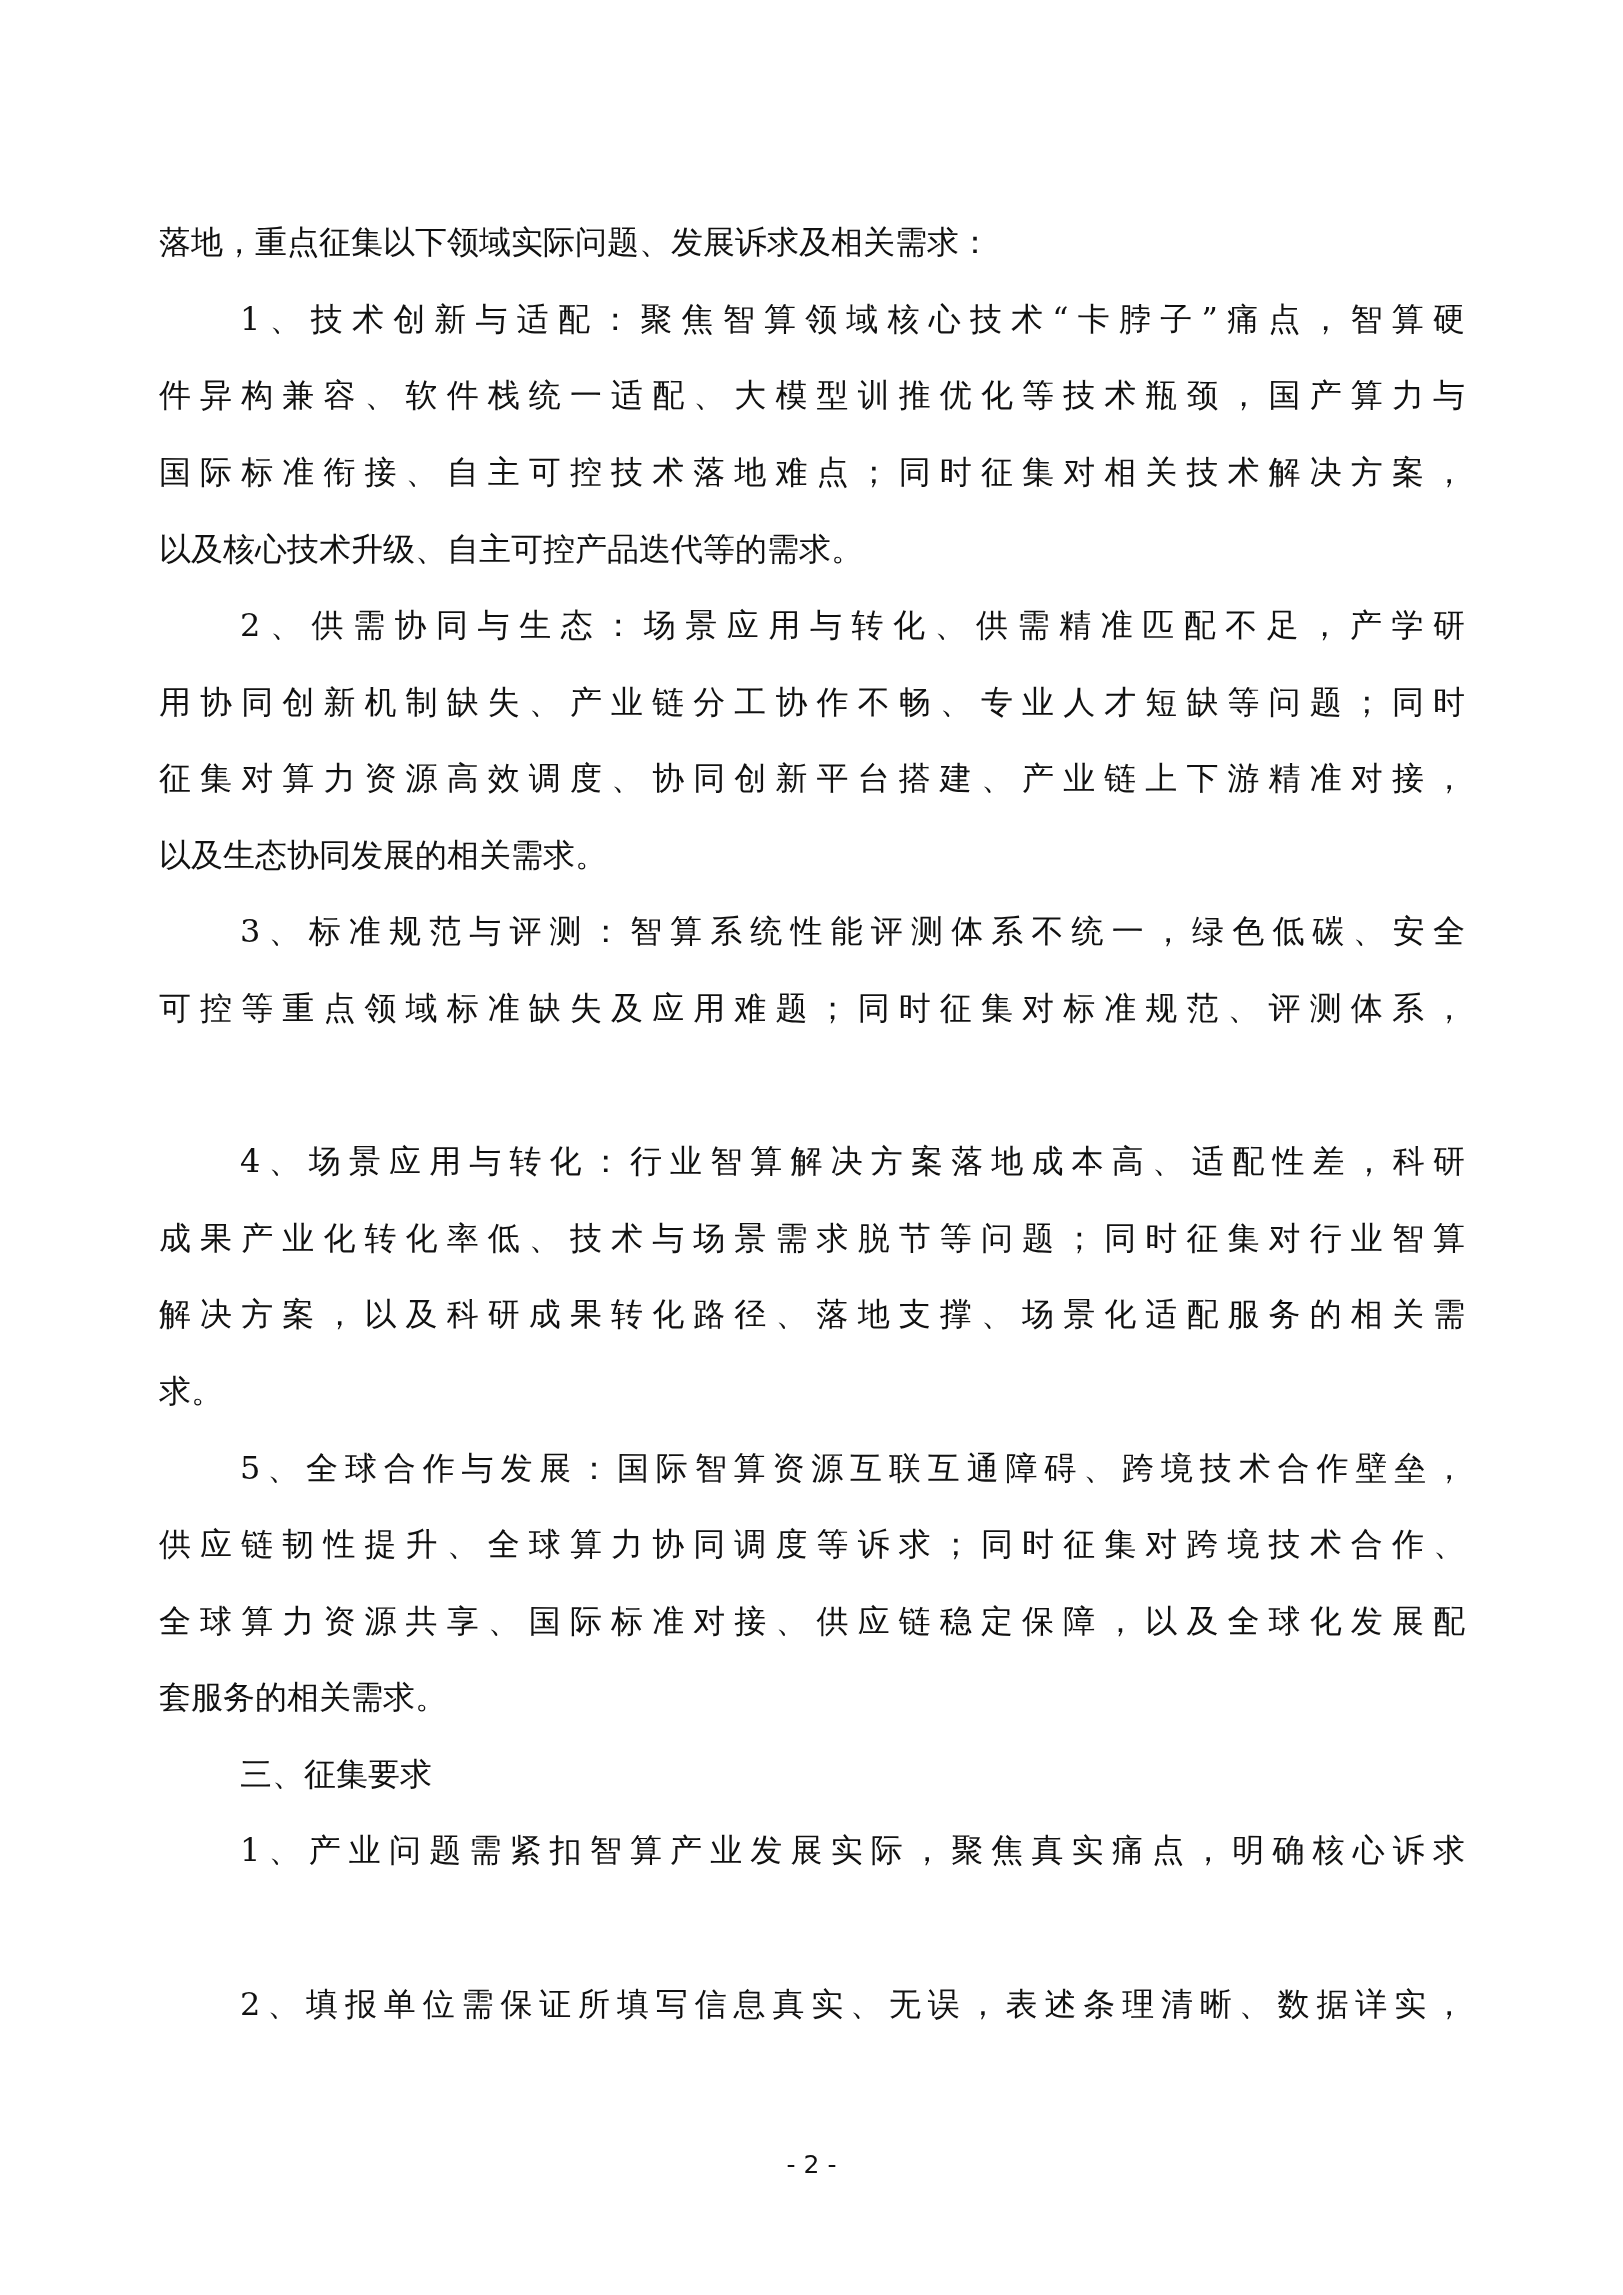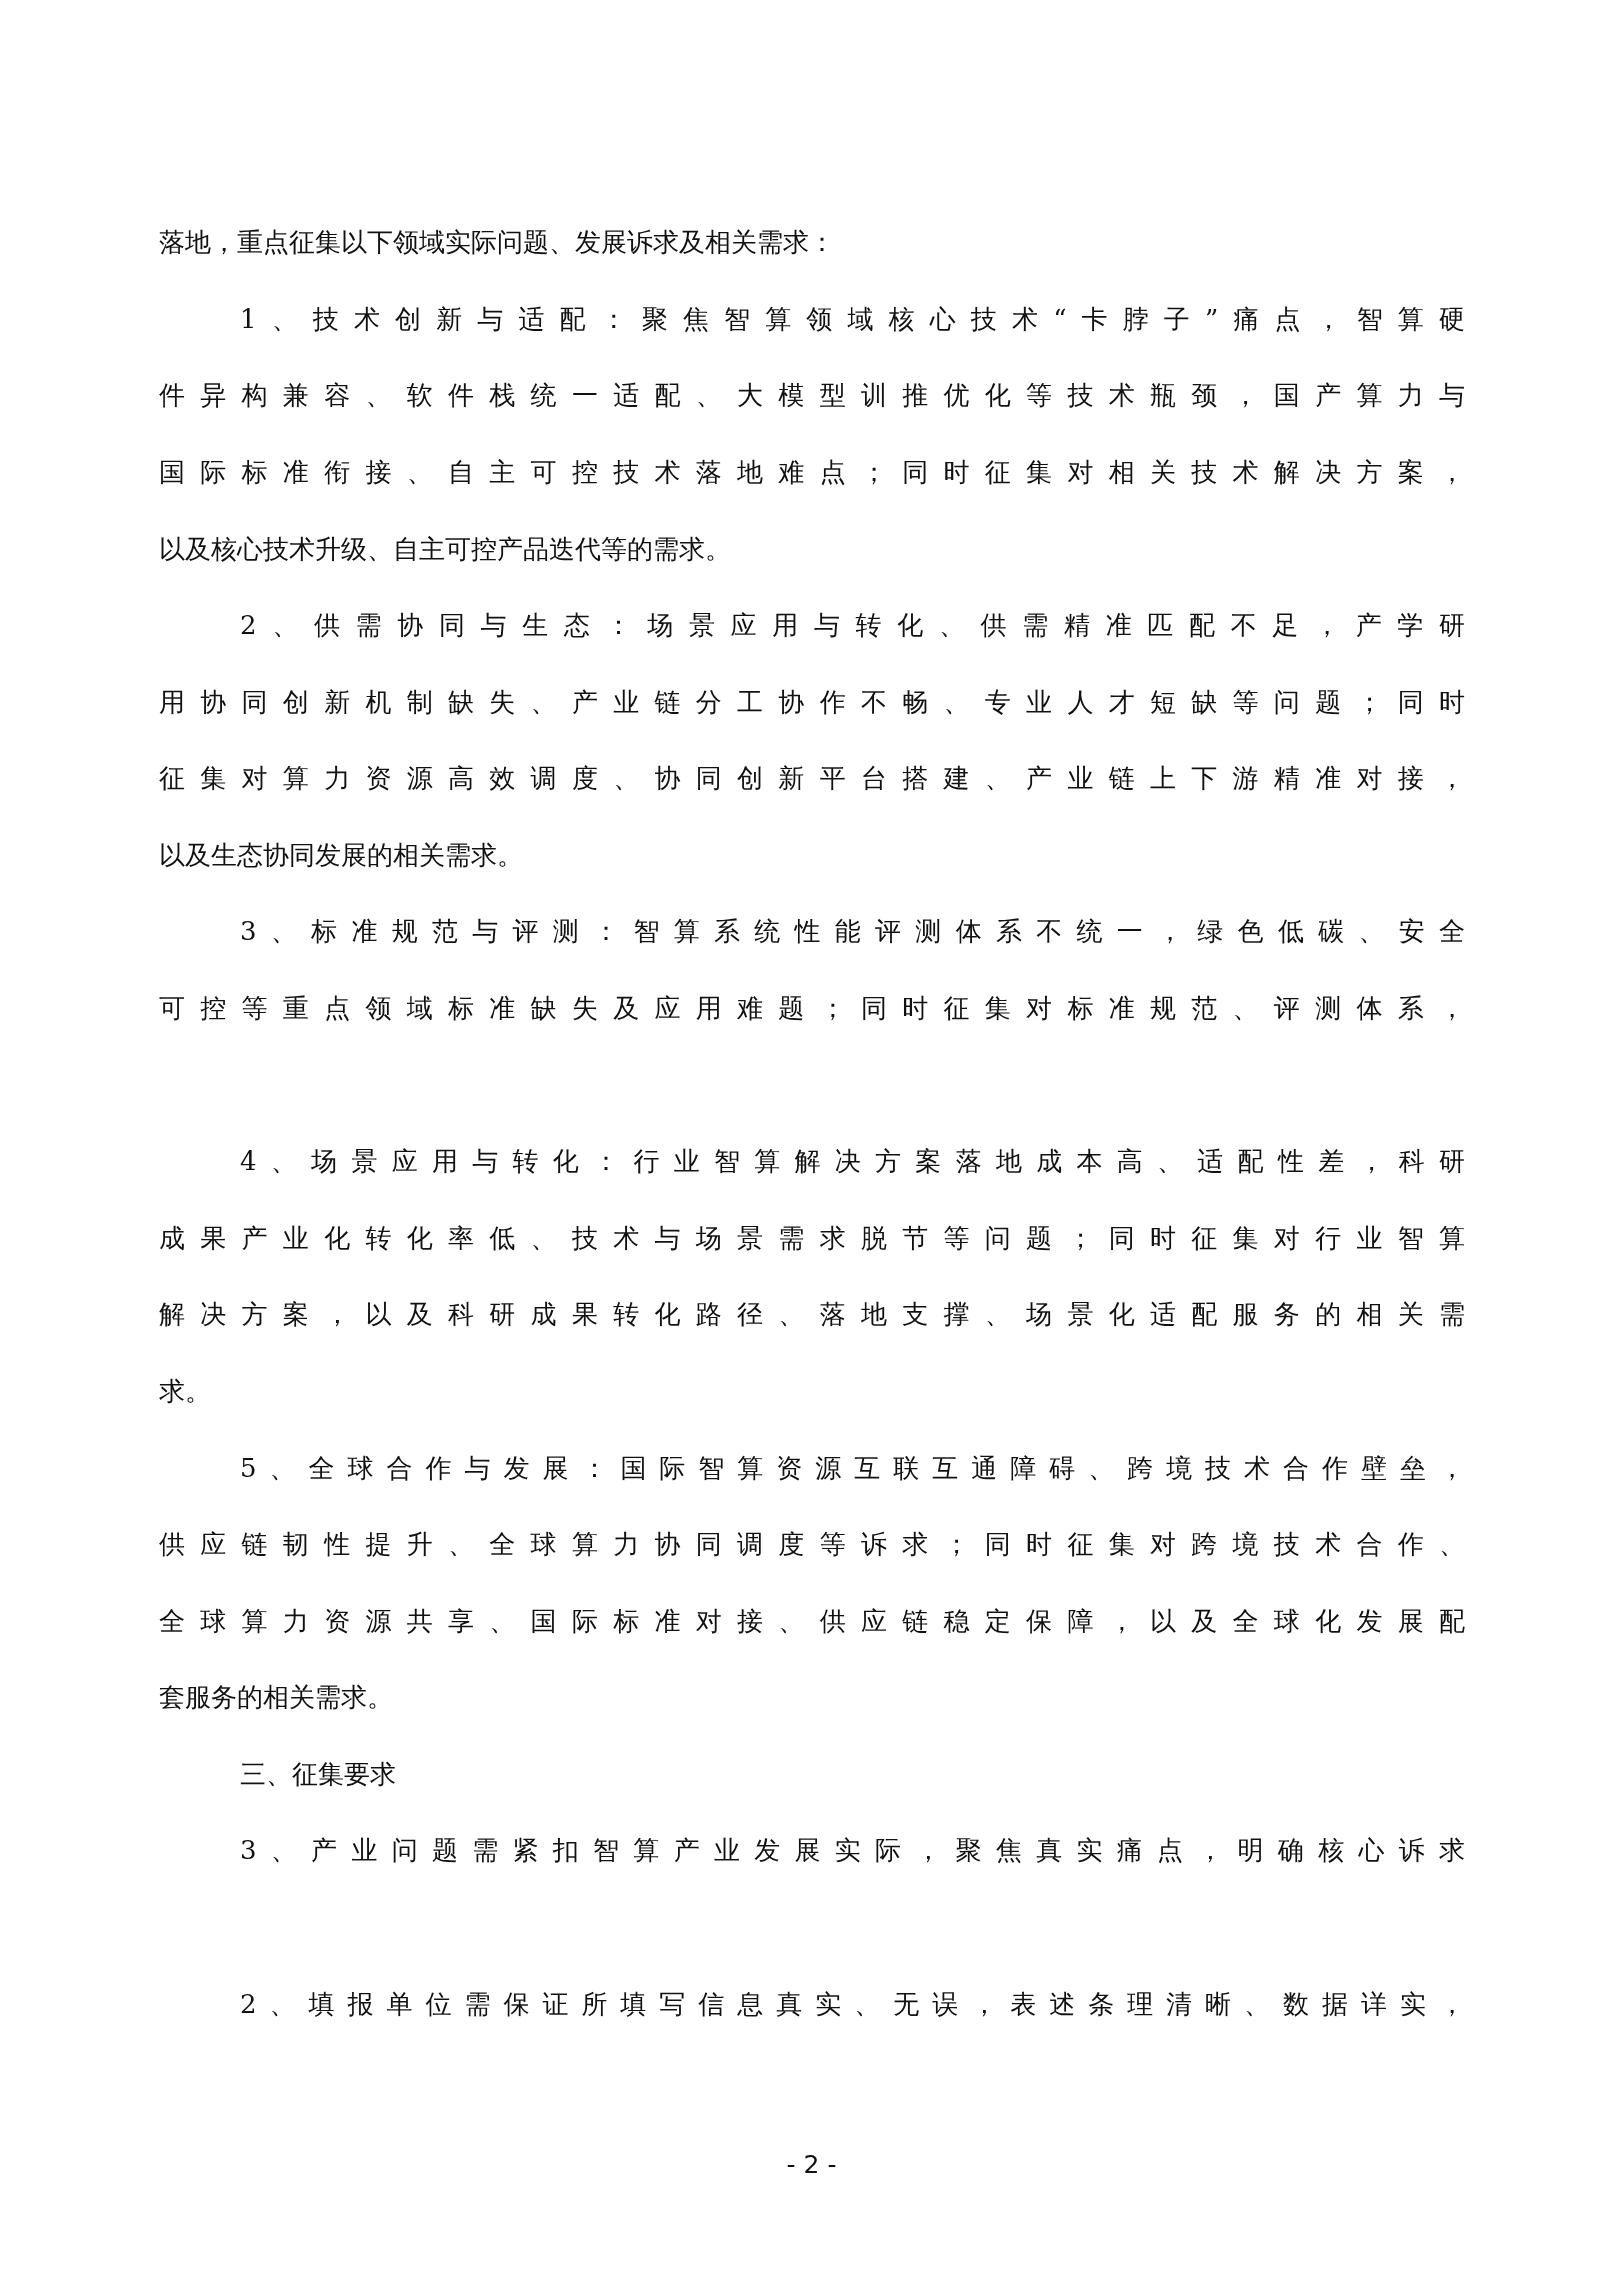--- a/index.html
+++ b/index.html
@@ -1,20 +1,20 @@
 <!DOCTYPE html>
 <html style="font-size:10.5px"><head>
 <meta charset="utf-8">
 <style>
   html, body { margin: 0; padding: 0; background: #ffffff; }
   body { width: 1623px; height: 2295px; position: relative; overflow: hidden;
          font-family: "DejaVu Serif", "Liberation Serif", serif; color: #111111; }
   .page { position: absolute; left: 0; top: 0; width: 1623px; height: 2295px; background: #fff; }
   .line { position: absolute; left: 159px; width: 1306px; height: 77px; line-height: 77px;
-          font-size: 26px; white-space: nowrap; overflow: visible; }
+          font-size: 32px; white-space: nowrap; overflow: visible; }
   .line.justify { text-align: justify; text-align-last: justify; }
   .line.indent { padding-left: 81px; width: 1225px; }
   .b { font-weight: normal; }
   .heading { font-weight: normal; font-family: "DejaVu Sans", "Liberation Sans", sans-serif; }
   .pagenum { position: absolute; left: 0; width: 1623px; top: 2150px; text-align: center;
              font-family: "DejaVu Sans", "Liberation Sans", sans-serif; font-size: 25px; color: #111; }
 </style>
 </head>
 <body>
 
@@ -39,18 +39,18 @@
   <div class="line justify" style="top:1276px"><span>解决方案，以及科研成果转化路径、落地支撑、场景化适配服务的相关需</span></div>
   <div class="line" style="top:1353px"><span>求。</span></div>
 
   <div class="line indent justify" style="top:1430px"><span class="b">5、全球合作与发展：</span><span>国际智算资源互联互通障碍、跨境技术合作壁垒，</span></div>
   <div class="line justify" style="top:1506px"><span>供应链韧性提升、全球算力协同调度等诉求；同时征集对跨境技术合作、</span></div>
   <div class="line" style="top:1659px"><span>套服务的相关需求。</span></div>
   <div class="line justify" style="top:1583px"><span>全球算力资源共享、国际标准对接、供应链稳定保障，以及全球化发展配</span></div>
 
   <div class="line indent" style="top:1736px"><span class="heading">三、征集要求</span></div>
 
-  <div class="line indent justify" style="top:1812px"><span>3、产业问题需紧扣智算产业发展实际，聚焦真实痛点，明确核心诉求</span></div>
+  <div class="line indent justify" style="top:1812px"><span>1、产业问题需紧扣智算产业发展实际，聚焦真实痛点，明确核心诉求</span></div>
   <div class="line indent justify" style="top:1966px"><span>2、填报单位需保证所填写信息真实、无误，表述条理清晰、数据详实，</span></div>
 
   <div class="pagenum">- 2 -</div>
 </div>
 
 
 </body></html>

